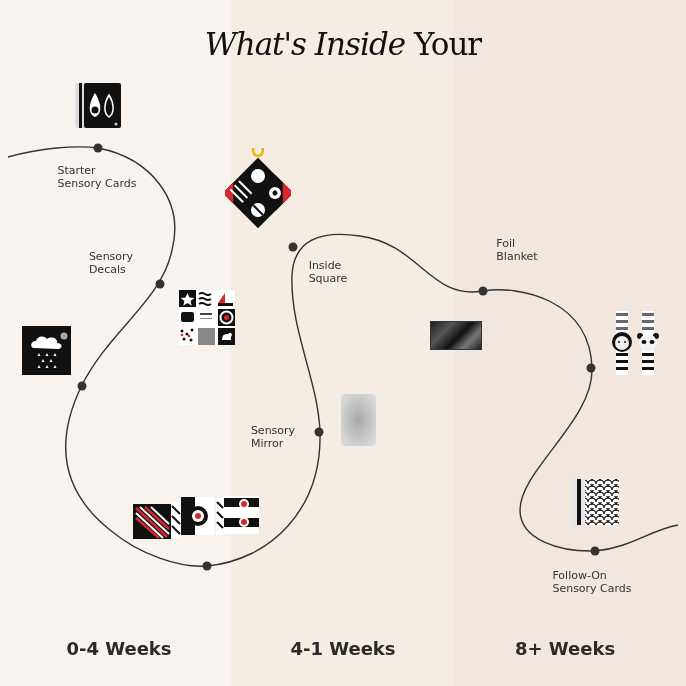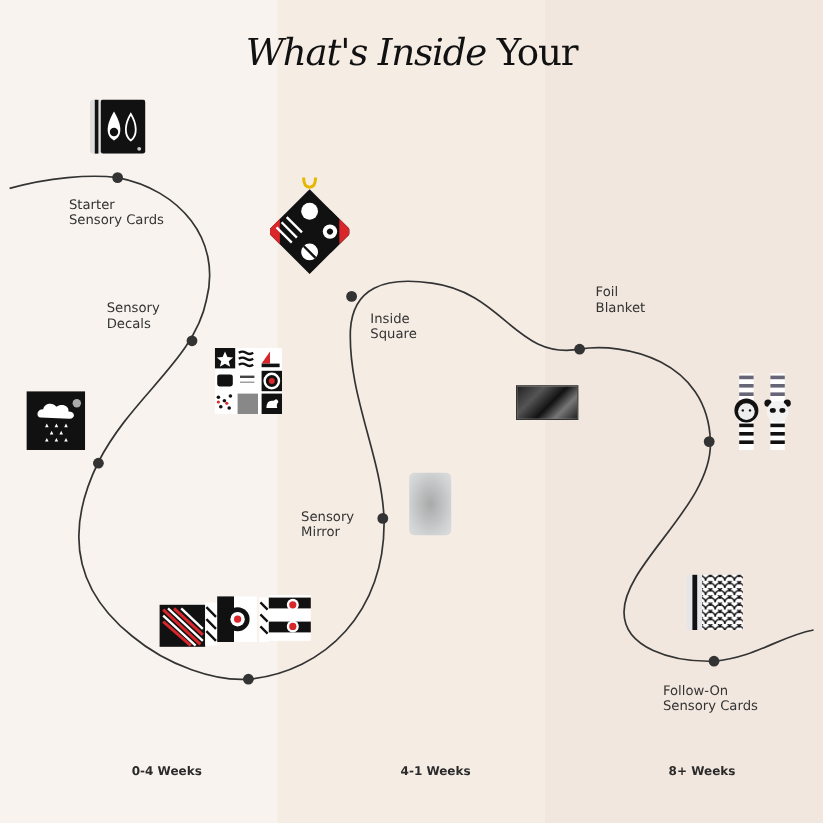--- a/index.html
+++ b/index.html
@@ -9,22 +9,22 @@
   .band-1 { left: 0; width: 231px; background: #f8f3ee; }
   .band-2 { left: 231px; width: 223px; background: #f5ece4; }
   .band-3 { left: 454px; width: 232px; background: #f2e7de; }
   .title { position: absolute; left: 0; width: 686px; top: 26px; text-align: center;
     font-family: "DejaVu Serif", serif; color: #111; font-size: 31px; line-height: 36px; letter-spacing: -1px; }
   .title em { font-style: italic; }
   .path-svg { position: absolute; left: 0; top: 0; }
   .label { position: absolute; color: #333; font-size: 11px; line-height: 13px;
     font-family: "DejaVu Sans", sans-serif; transform: translateX(-50%); white-space: nowrap; }
   .label span { display: block; }
-  .col-label { position: absolute; top: 638px; font-size: 10px; font-weight: bold; color: #2a2a2a;
-    transform: translateX(-50%); font-family: "DejaVu Sans", sans-serif; white-space: nowrap; margin-left: 20px; }
+  .col-label { position: absolute; top: 638px; font-size: 18px; font-weight: bold; color: #2a2a2a;
+    transform: translateX(-50%); font-family: "DejaVu Sans", sans-serif; white-space: nowrap; }
   .prod { position: absolute; }
 </style>
 </head>
 <body>
 
 <div class="canvas">
   <div class="band band-1"></div>
   <div class="band band-2"></div>
   <div class="band band-3"></div>
 

